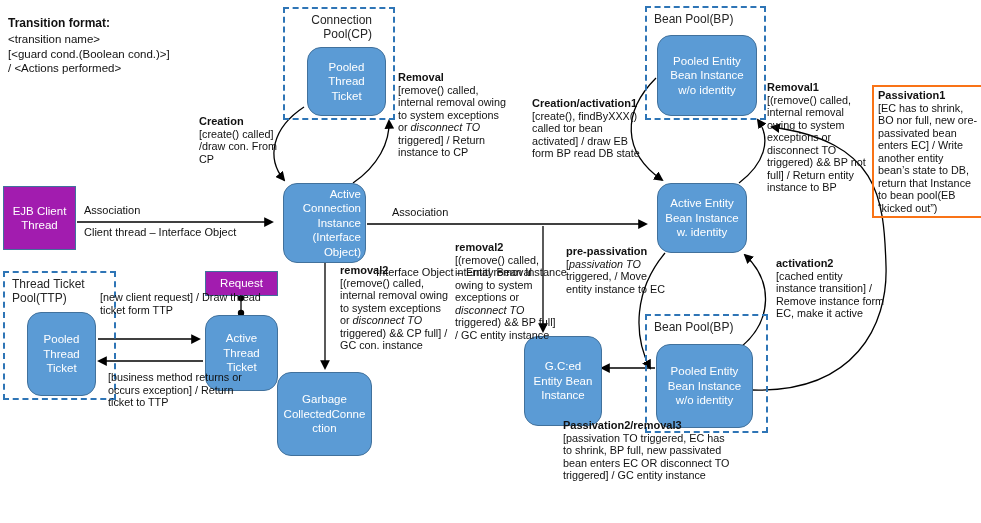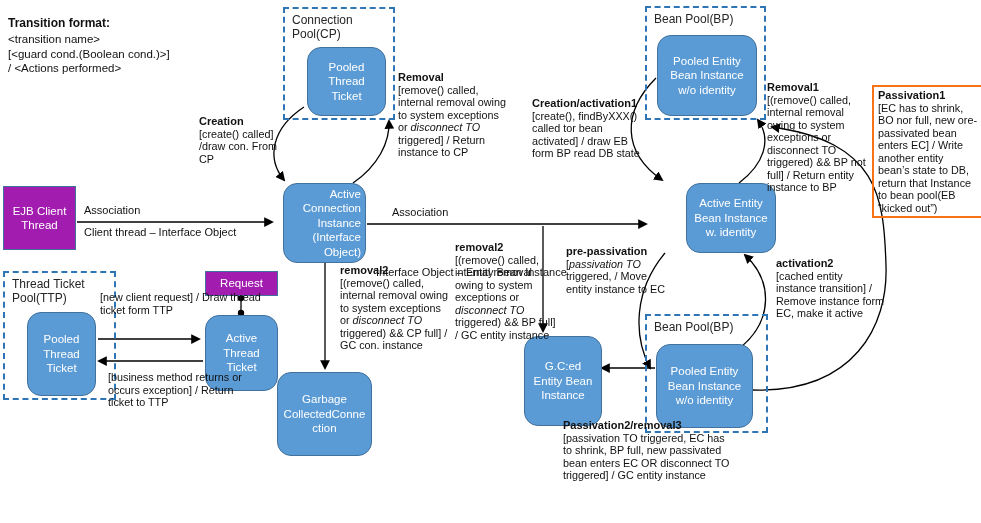--- a/index.html
+++ b/index.html
@@ -55,37 +55,37 @@
   </svg>
 
   <div class="fmt">
     <b>Transition format:</b><br>
     <span>&lt;transition name&gt;</span><br>
     <span>[&lt;guard cond.(Boolean cond.)&gt;]</span><br>
     <span>/ &lt;Actions performed&gt;</span>
   </div>
 
   <div class="pool" style="left:283px;top:7px;width:112px;height:113px;">
-    <div class="pool-label" style="width:80px;">Connection Pool(CP)</div>
+    <div class="pool-label" style="width:80px;text-align:right;">Connection Pool(CP)</div>
   </div>
   <div class="pool" style="left:645px;top:6px;width:121px;height:114px;">
     <div class="pool-label">Bean Pool(BP)</div>
   </div>
   <div class="pool" style="left:645px;top:314px;width:123px;height:119px;">
     <div class="pool-label">Bean Pool(BP)</div>
   </div>
   <div class="pool" style="left:3px;top:271px;width:113px;height:129px;">
     <div class="pool-label" style="width:95px;">Thread Ticket Pool(TTP)</div>
   </div>
 
   <div class="state" style="left:307px;top:47px;width:79px;height:69px;">Pooled Thread Ticket</div>
   <div class="state" style="left:283px;top:183px;width:83px;height:80px;text-align:right;">Active Connection Instance (Interface Object)</div>
   <div class="rect" style="left:3px;top:186px;width:73px;height:64px;">EJB Client Thread</div>
   <div class="state" style="left:657px;top:35px;width:100px;height:81px;">Pooled Entity Bean Instance w/o identity</div>
-  <div class="state" style="left:657px;top:183px;width:90px;height:70px;margin-left:29px;">Active Entity Bean Instance w. identity</div>
+  <div class="state" style="left:657px;top:183px;width:90px;height:70px;">Active Entity Bean Instance w. identity</div>
   <div class="state" style="left:524px;top:336px;width:78px;height:90px;">G.C:ed Entity Bean Instance</div>
   <div class="state" style="left:656px;top:344px;width:97px;height:84px;">Pooled Entity Bean Instance w/o identity</div>
   <div class="state" style="left:27px;top:312px;width:69px;height:84px;">Pooled Thread Ticket</div>
   <div class="rect" style="left:205px;top:271px;width:73px;height:25px;">Request</div>
   <div class="state" style="left:205px;top:315px;width:73px;height:76px;">Active Thread Ticket</div>
   <div class="state" style="left:277px;top:372px;width:95px;height:84px;">Garbage CollectedConnection</div>
 
   <div class="assoc" style="left:84px;top:204px;">Association</div>
   <div class="assoc" style="left:84px;top:226px;">Client thread – Interface Object</div>
   <div class="assoc" style="left:392px;top:206px;">Association</div>

